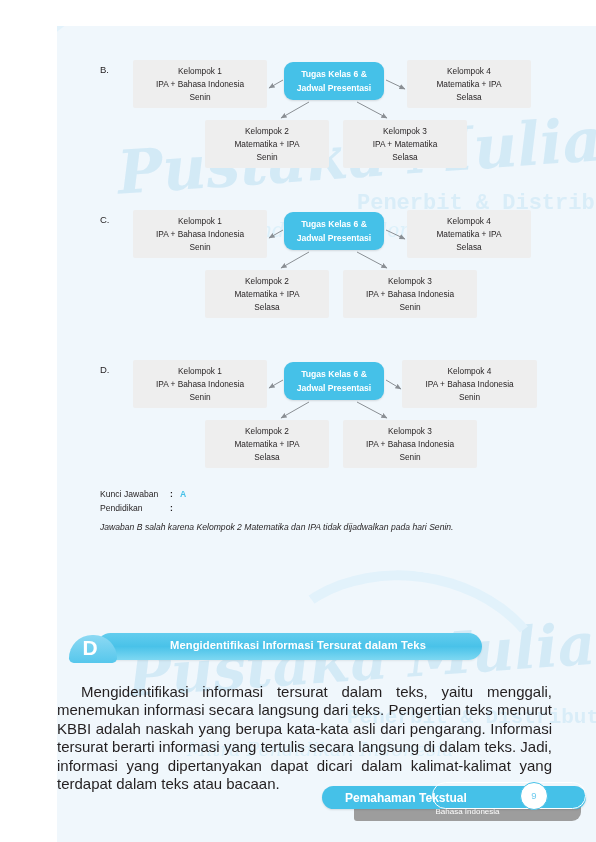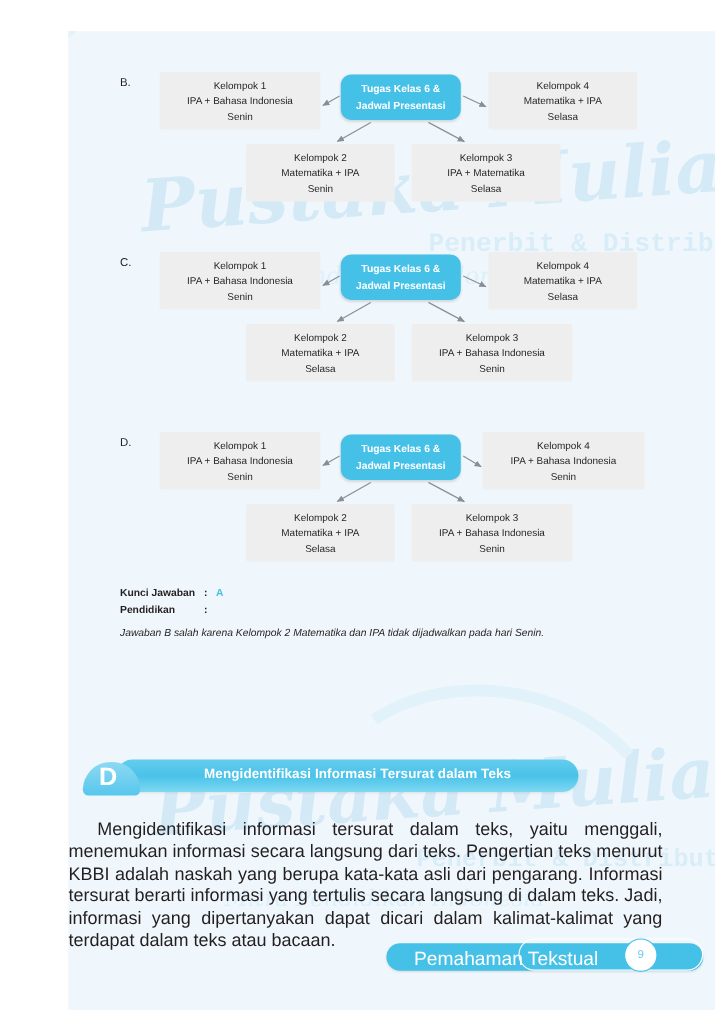--- a/index.html
+++ b/index.html
@@ -81,21 +81,21 @@
     font-weight: bold;
     border-radius: 9px;
     font-size: 8.6px;
     line-height: 14px;
     box-shadow: 0 1px 2px rgba(0,0,0,.12);
   }
   .arrow { position: absolute; overflow: visible; }
   
   .ans-wrap { position: absolute; left: 43px; top: 462px; width: 455px; }
   .ans-row { display: flex; font-size: 8.6px; line-height: 13.5px; margin-bottom: 0px; }
-  .ans-label { font-weight: bold; color: #231f20; width: 70px; }
+  .ans-label { font-weight: normal; color: #231f20; width: 70px; }
   .ans-colon { font-weight: bold; color: #231f20; width: 10px; }
   .ans-value { font-weight: bold; color: #45c1e8; }
   .expl { font-size: 8.6px; line-height: 14.4px; color: #231f20; margin-top: 5px; text-align: justify; font-style: italic; }
   .expl p { margin: 0; }
   
   .banner {
     position: absolute;
     left: 10px; top: 605px;
     width: 415px; height: 30px;
   }
@@ -177,22 +177,22 @@
     position: absolute;
     left: 135px; top: -2px;
     width: 154px; height: 27px;
     border: 1.4px solid #ffffff;
     border-radius: 14px;
     background: transparent;
   }
   .footer-title {
     position: absolute;
     left: 48px; top: 7px;
-    font-size: 16px;
-    font-weight: normal;
+    font-size: 12px;
+    font-weight: bold;
     color: #ffffff;
     font-family: "Liberation Sans", sans-serif;
   }
   .footer-circle {
     position: absolute;
     left: 223px; top: -2px;
     width: 28px; height: 28px;
     border-radius: 50%;
     background: #ffffff;
     border: 1.6px solid #45c1e8;
@@ -364,20 +364,21 @@
       <div class="badge">
         <div class="badge-dome"></div>
         <div class="badge-letter">D</div>
       </div>
       <div class="banner-title">Mengidentifikasi Informasi Tersurat dalam Teks</div>
     </div>
 
     <div class="body-par">Mengidentifikasi informasi tersurat dalam teks, yaitu menggali, menemukan informasi secara langsung dari teks. Pengertian teks menurut KBBI adalah naskah yang berupa kata-kata asli dari pengarang. Informasi tersurat berarti informasi yang tertulis secara langsung di dalam teks. Jadi, informasi yang dipertanyakan dapat dicari dalam kalimat-kalimat yang terdapat dalam teks atau bacaan.</div>
 
     <div class="footer">
+      <div class="footer-sub">Bahasa Indonesia</div>
       <div class="footer-bar"></div>
       <div class="footer-outline"></div>
       <div class="footer-title">Pemahaman Tekstual</div>
       <div class="footer-circle">9</div>
     </div>
 
   </div>
 </div>
 
 </body></html>

